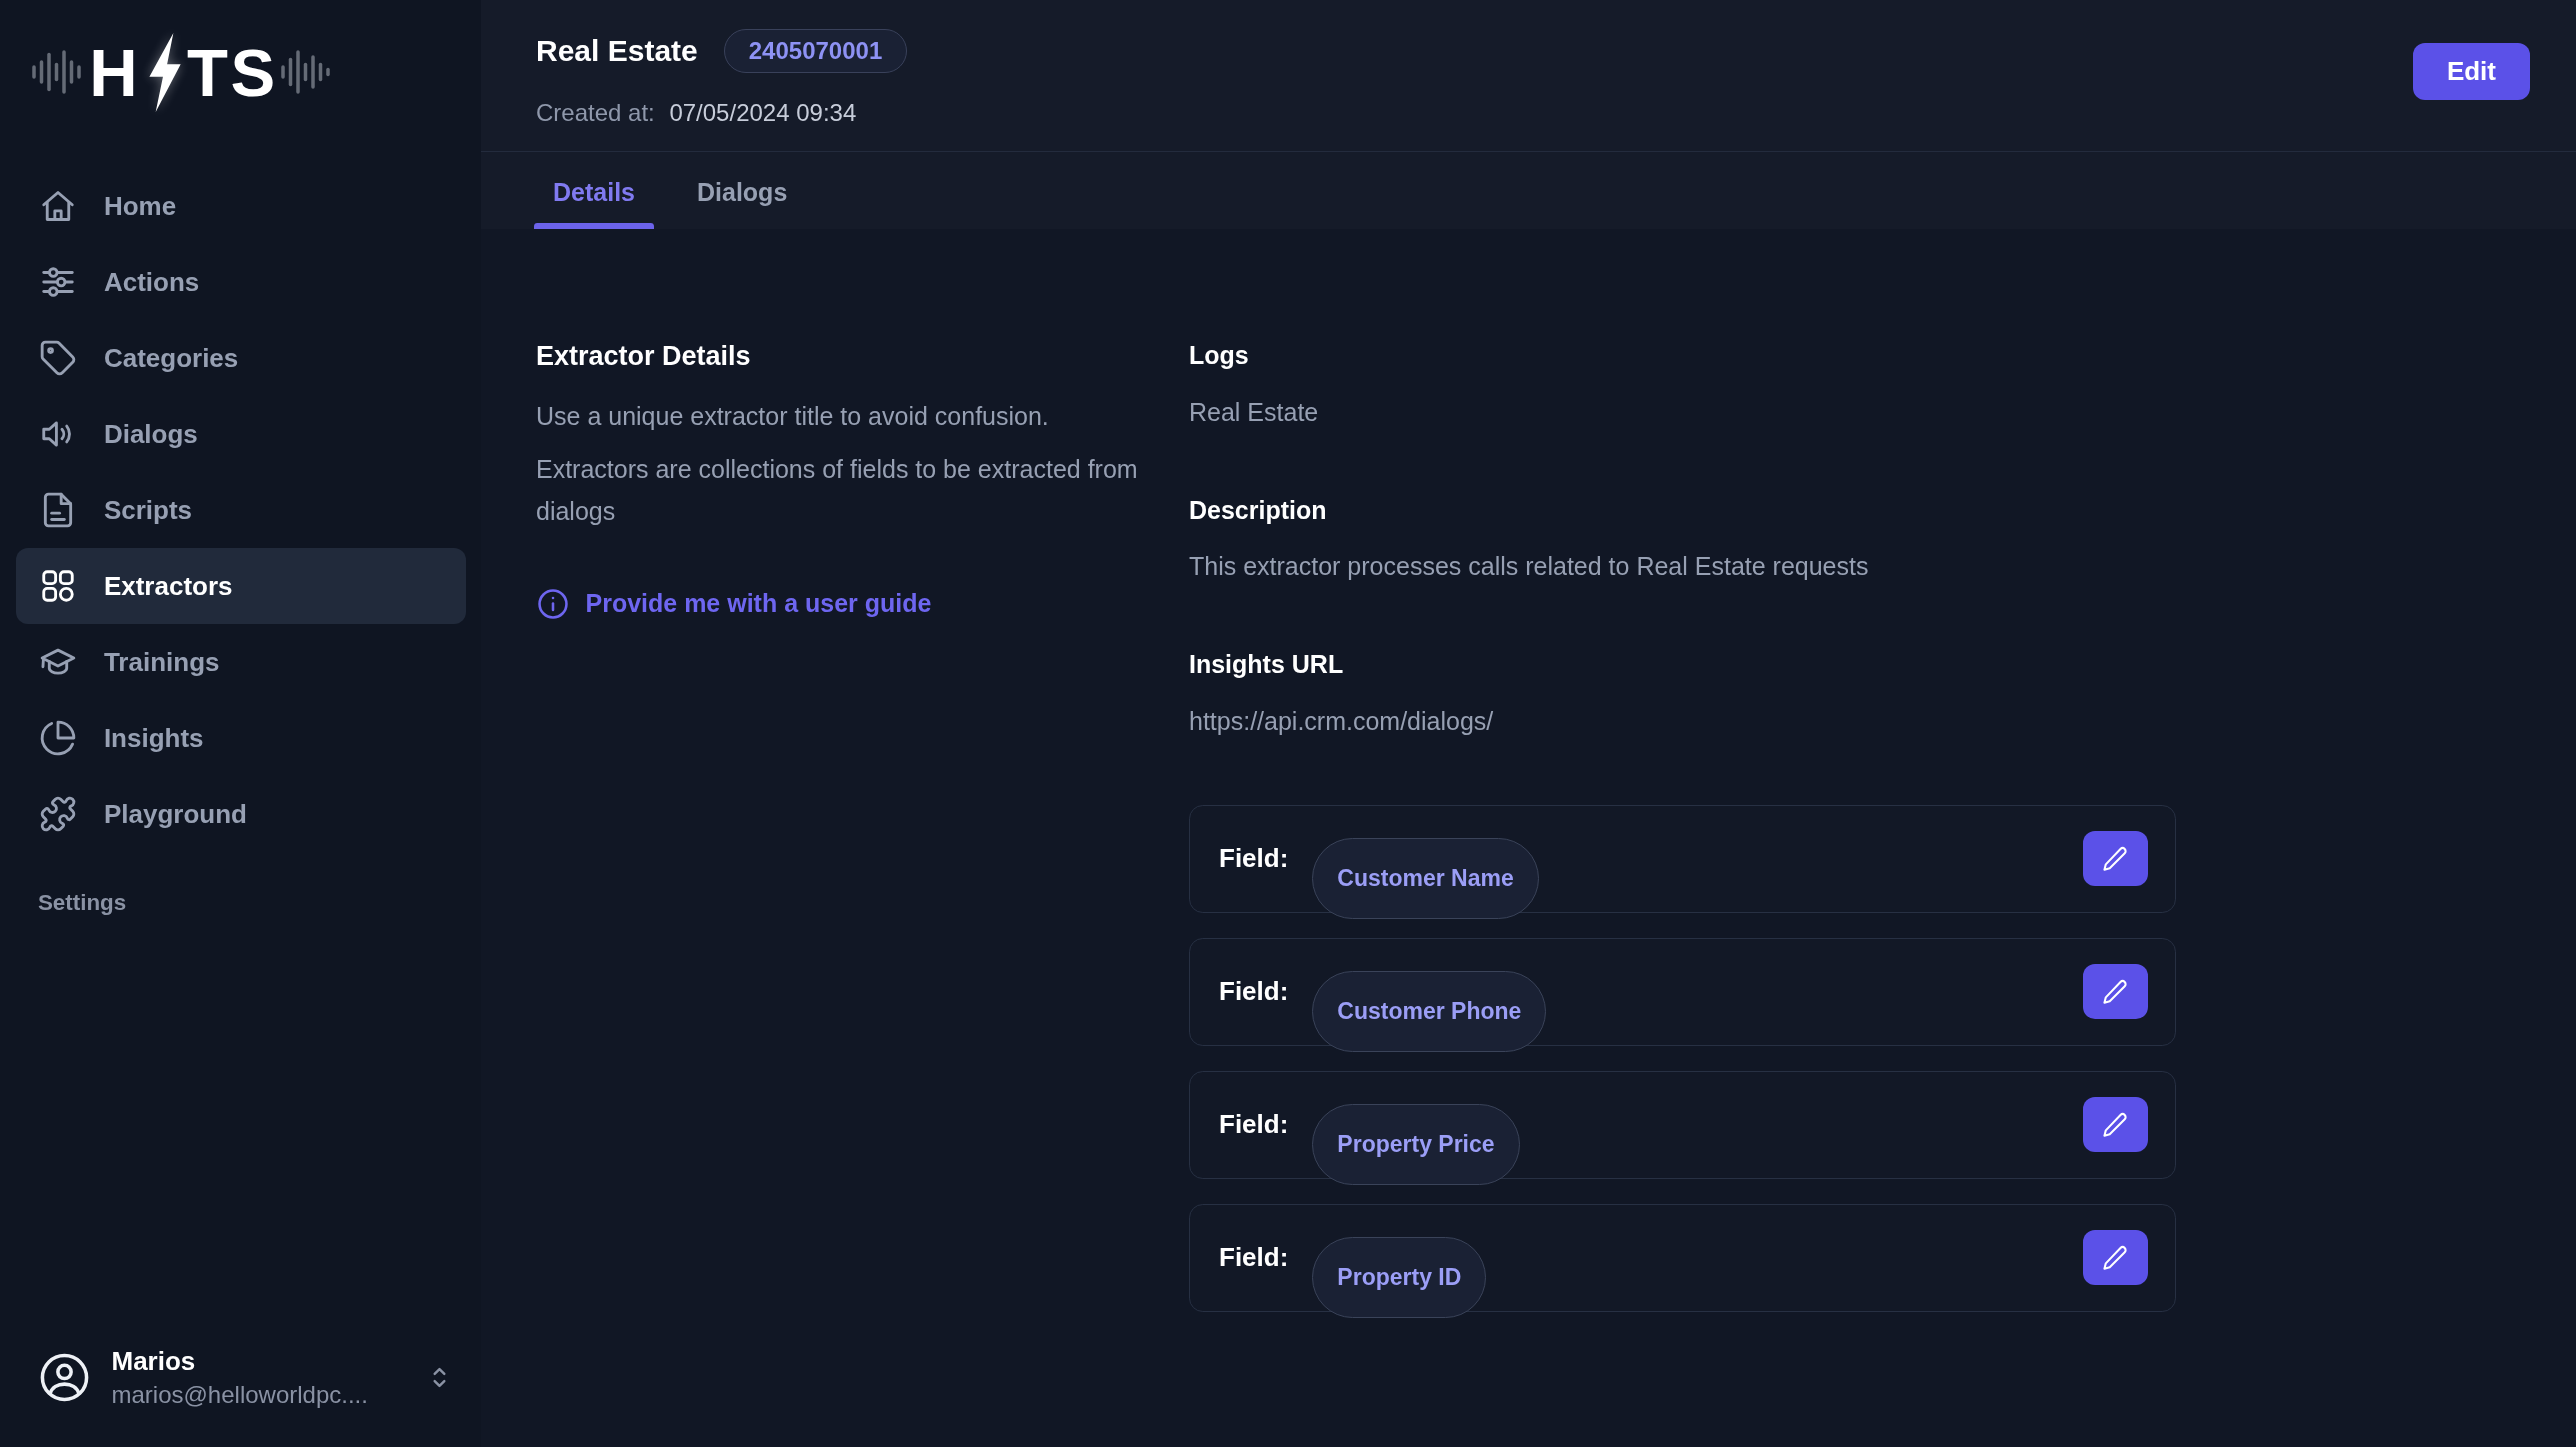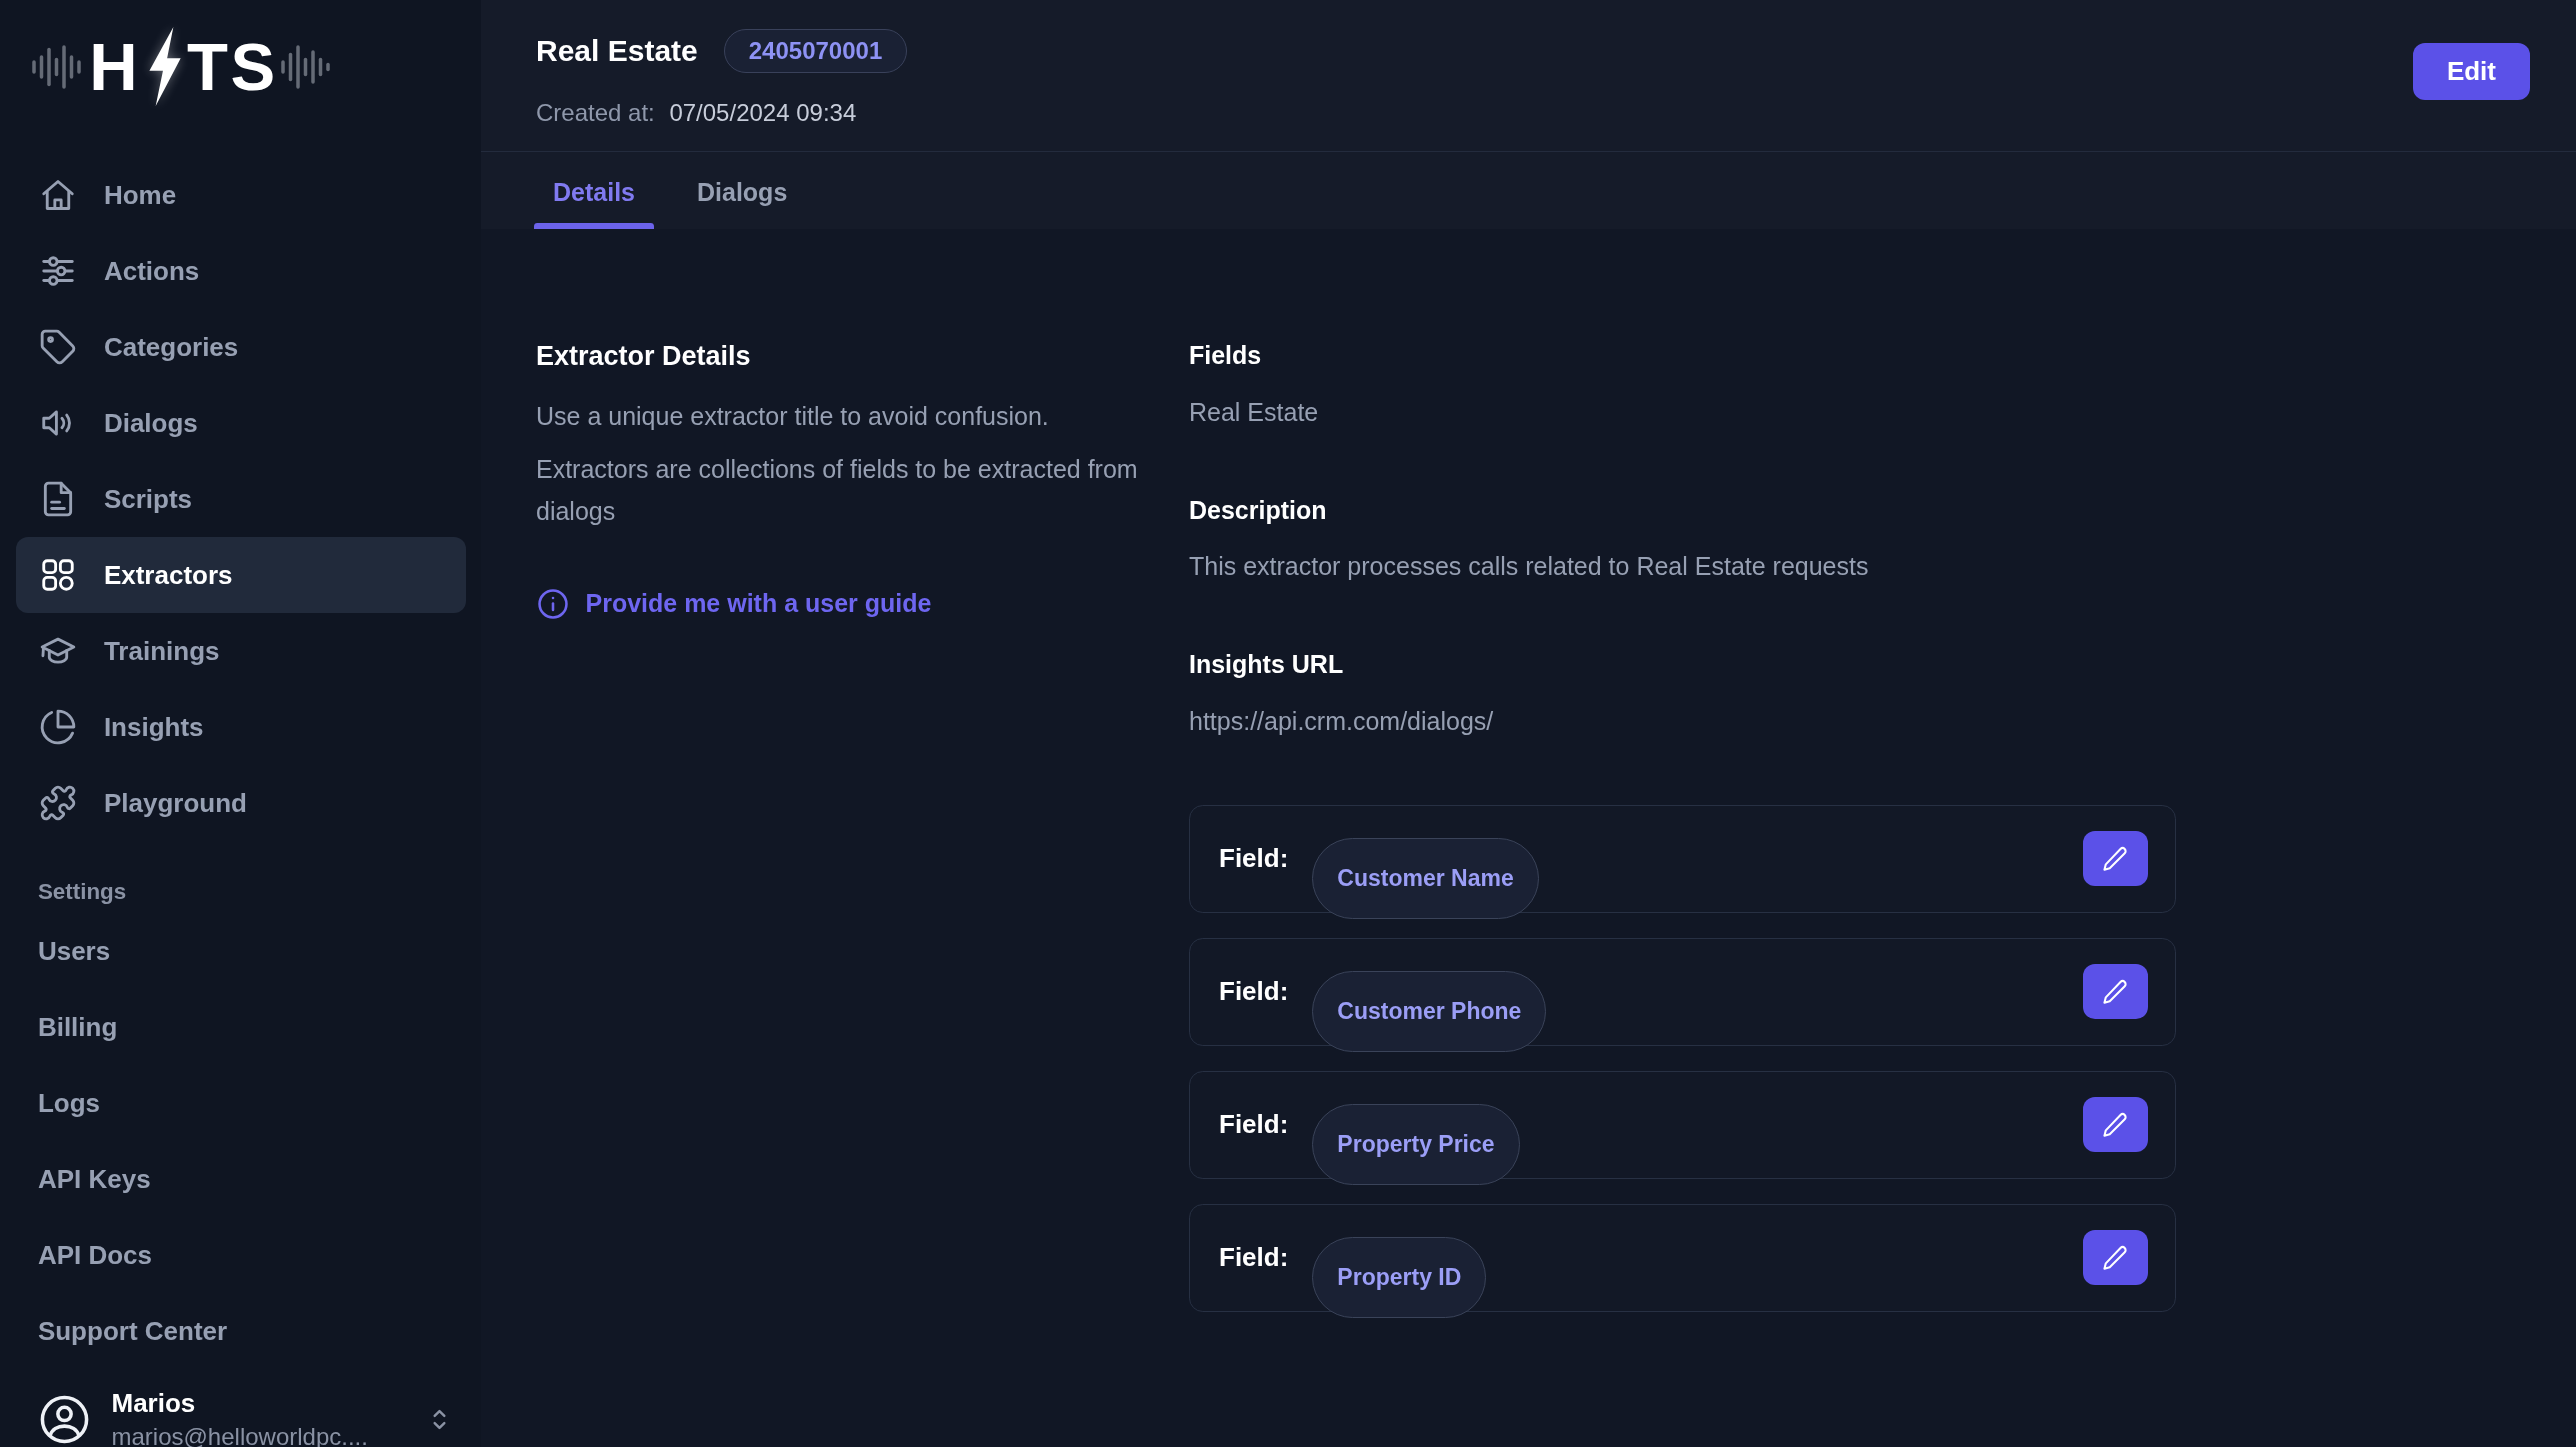--- a/index.html
+++ b/index.html
@@ -324,40 +324,20 @@
         <svg width="38" height="38" viewBox="0 0 24 24" fill="none" stroke="currentColor" stroke-width="1.8" stroke-linecap="round" stroke-linejoin="round">
             <path d="M19.44 7.85c-.05.32.06.65.29.88l1.57 1.57c.47.47.7 1.08.7 1.7s-.23 1.23-.7 1.7l-1.61 1.61a.98.98 0 0 1-.84.28c-.47-.07-.8-.48-.97-.93a2.5 2.5 0 1 0-3.21 3.22c.44.16.85.5.92.96a.98.98 0 0 1-.27.84l-1.61 1.61a2.4 2.4 0 0 1-1.71.71 2.4 2.4 0 0 1-1.7-.71l-1.57-1.57a1.03 1.03 0 0 0-.88-.29c-.49.07-.84.5-1.02.97a2.5 2.5 0 1 1-3.23-3.24c.46-.18.89-.53.96-1.02a1.03 1.03 0 0 0-.29-.88l-1.56-1.57A2.4 2.4 0 0 1 2 12c0-.62.24-1.23.71-1.7l1.52-1.53c.24-.24.58-.35.92-.3.51.08.88.53 1.07 1.01a2.5 2.5 0 1 0 3.26-3.26c-.48-.2-.93-.56-1.01-1.07-.05-.34.06-.68.3-.92l1.53-1.52A2.4 2.4 0 0 1 12 2c.62 0 1.23.24 1.7.71l1.57 1.56c.23.23.56.34.88.29.49-.07.84-.5 1.02-.97a2.5 2.5 0 1 1 3.24 3.24c-.47.18-.9.53-.97 1.02z"></path>
           </svg>
       </span>
       <span>Playground</span>
     </a>
   </nav>
 
   <div class="section-label">Settings</div>
 
-  <nav>
-    <a class="settings-item">
-        <span>Users</span>
-      </a>
-    <a class="settings-item">
-        <span>Billing</span>
-      </a>
-    <a class="settings-item">
-        <span>Logs</span>
-      </a>
-    <a class="settings-item">
-        <span>API Keys</span>
-      </a>
-    <a class="settings-item">
-        <span>API Docs</span>
-      </a>
-    <a class="settings-item">
-        <span>Support Center</span>
-      </a>
-  </nav>
 
   <div class="user-row">
     <span>
       <svg width="53" height="53" viewBox="0 0 24 24" fill="none" stroke="#eef1f6" stroke-width="1.6" stroke-linecap="round" stroke-linejoin="round">
           <circle cx="12" cy="12" r="10"></circle>
           <circle cx="12" cy="9.5" r="3"></circle>
           <path d="M5.5 19.2c.8-2.6 3.4-4.2 6.5-4.2s5.7 1.6 6.5 4.2"></path>
         </svg>
     </span>
     <div>
@@ -404,21 +384,21 @@
               <circle cx="12" cy="12" r="9.5"></circle>
               <path d="M12 16.2v-4.6"></path>
               <path d="M12 7.8h.01"></path>
             </svg>
         </span>
         <span>Provide me with a user guide</span>
       </a>
     </section>
 
     <section class="right-panel">
-      <div class="detail-label">Fields</div>
+      <div class="detail-label">Logs</div>
       <div class="detail-value">Real Estate</div>
 
       <div class="detail-label">Description</div>
       <div class="detail-value">This extractor processes calls related to Real Estate requests</div>
 
       <div class="detail-label">Insights URL</div>
       <div class="detail-value">https://api.crm.com/dialogs/</div>
 
 
       <div class="field-card">

